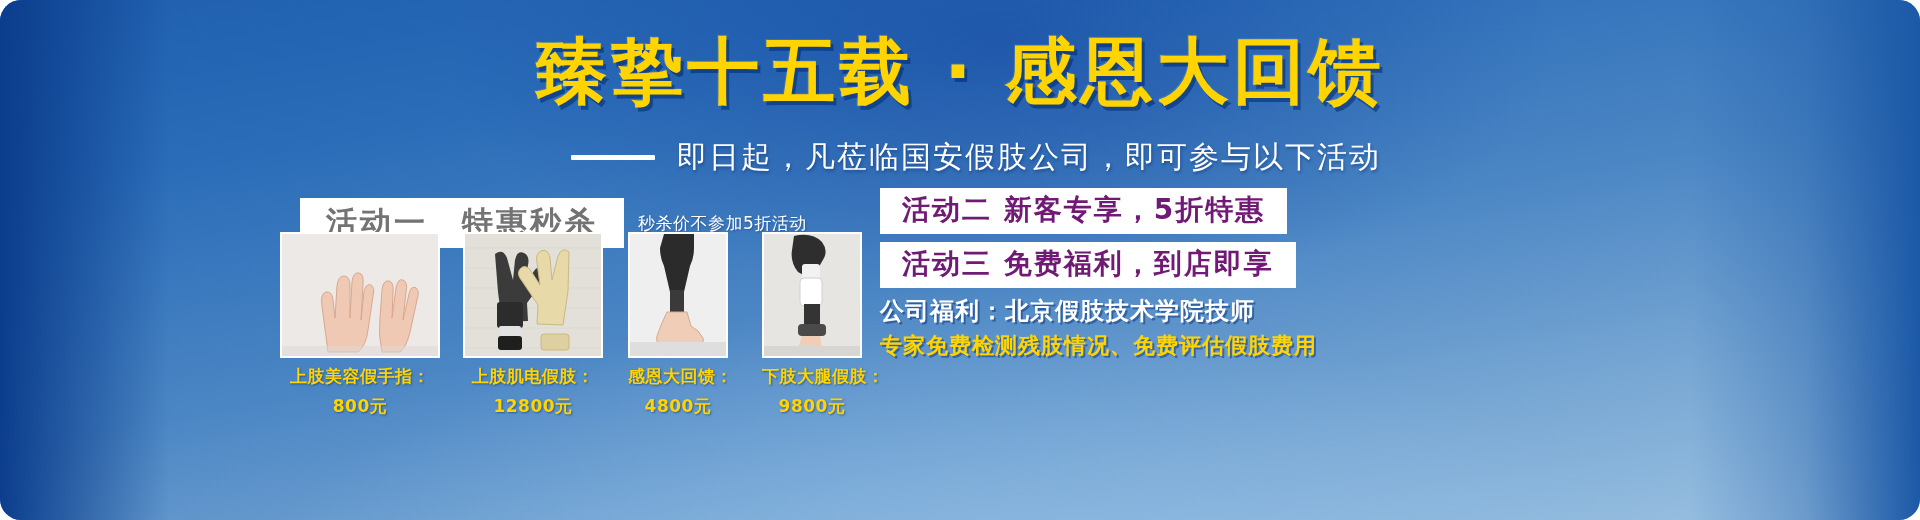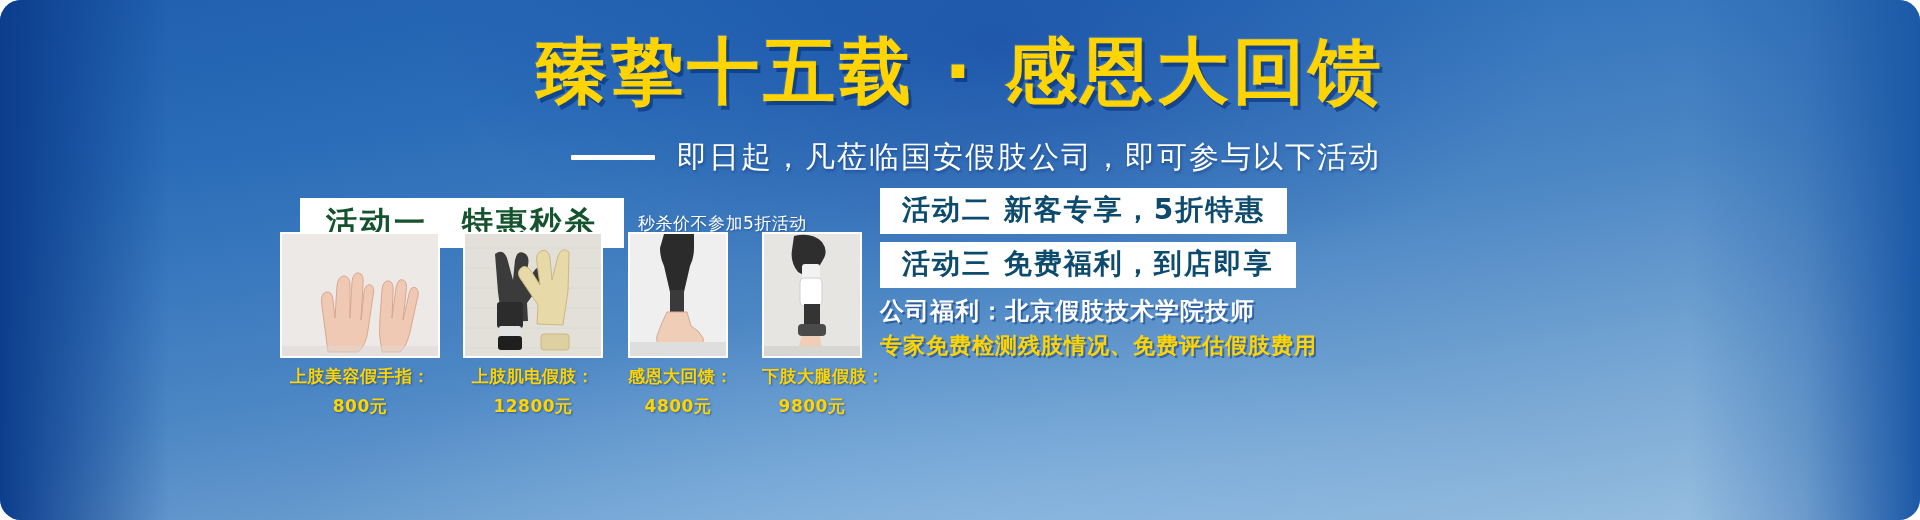--- a/index.html
+++ b/index.html
@@ -45,21 +45,21 @@
     color:#ffffff;font-size:30px;line-height:34px;letter-spacing:2px;font-weight:400;
     text-shadow:1px 2px 3px rgba(0,40,100,.45);
   }
 
   
   .left-col{position:absolute;left:300px;top:198px;width:600px;z-index:6;}
   .tagrow{display:flex;align-items:center;gap:14px;}
   .white-tag{
     background:#ffffff;display:inline-block;
     padding:6px 26px 8px 26px;
-    color:#14532d;font-size:31px;line-height:36px;font-weight:bold;letter-spacing:3px;
+    color:#737373;font-size:31px;line-height:36px;font-weight:bold;letter-spacing:3px;
     white-space:nowrap;
   }
   .note{
     color:#ffffff;font-size:17px;line-height:20px;letter-spacing:.5px;white-space:nowrap;
     text-shadow:1px 1px 2px rgba(0,40,100,.4);
   }
 
   .products{position:absolute;left:280px;top:232px;width:640px;height:250px;z-index:6;}
   .product{position:absolute;text-align:center;}
   .thumb{
@@ -71,21 +71,21 @@
   }
 
   
   .art{width:100%;height:100%;display:block;}
 
   
   .right-col{position:absolute;left:880px;top:188px;width:900px;z-index:6;}
   .w-bar{
     background:#ffffff;display:inline-block;
     padding:5px 22px 7px 22px;margin-bottom:8px;
-    color:#0c4a6e;font-size:28px;line-height:34px;font-weight:bold;letter-spacing:2px;
+    color:#701a75;font-size:28px;line-height:34px;font-weight:bold;letter-spacing:2px;
     white-space:nowrap;
   }
   .y-line{
     color:#ffd400;font-size:24px;line-height:30px;font-weight:bold;letter-spacing:1px;
     text-shadow:2px 2px 0 rgba(0,40,110,.45);white-space:nowrap;margin-bottom:18px;
   }
   .w-line{
     color:#ffffff;font-size:24px;line-height:30px;font-weight:bold;letter-spacing:1px;
     text-shadow:2px 2px 0 rgba(0,40,110,.45);white-space:nowrap;margin-bottom:4px;
   }

